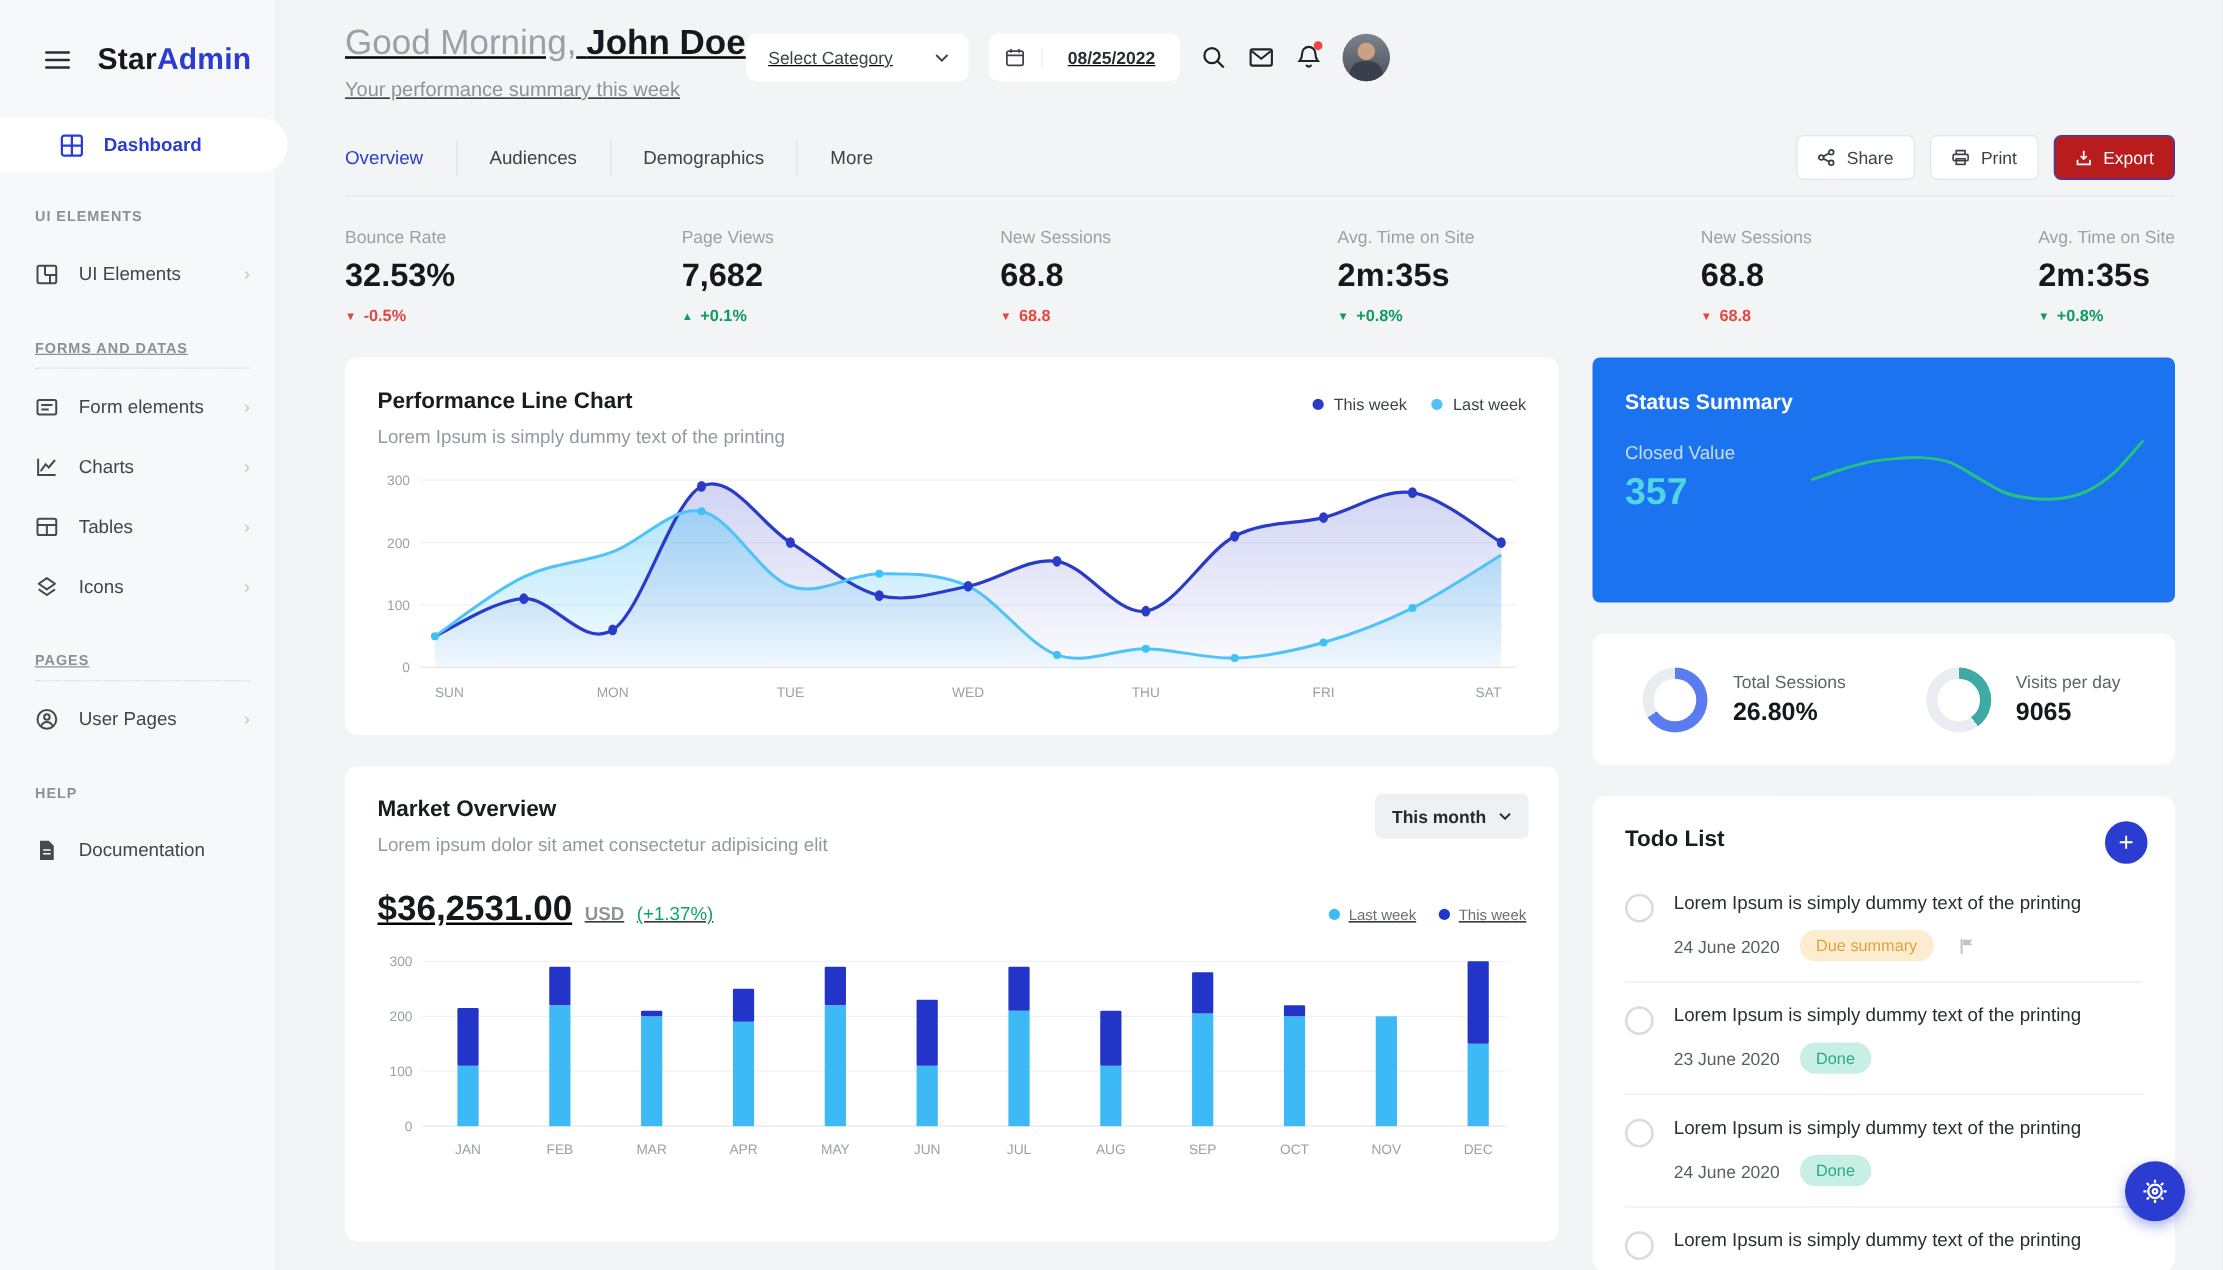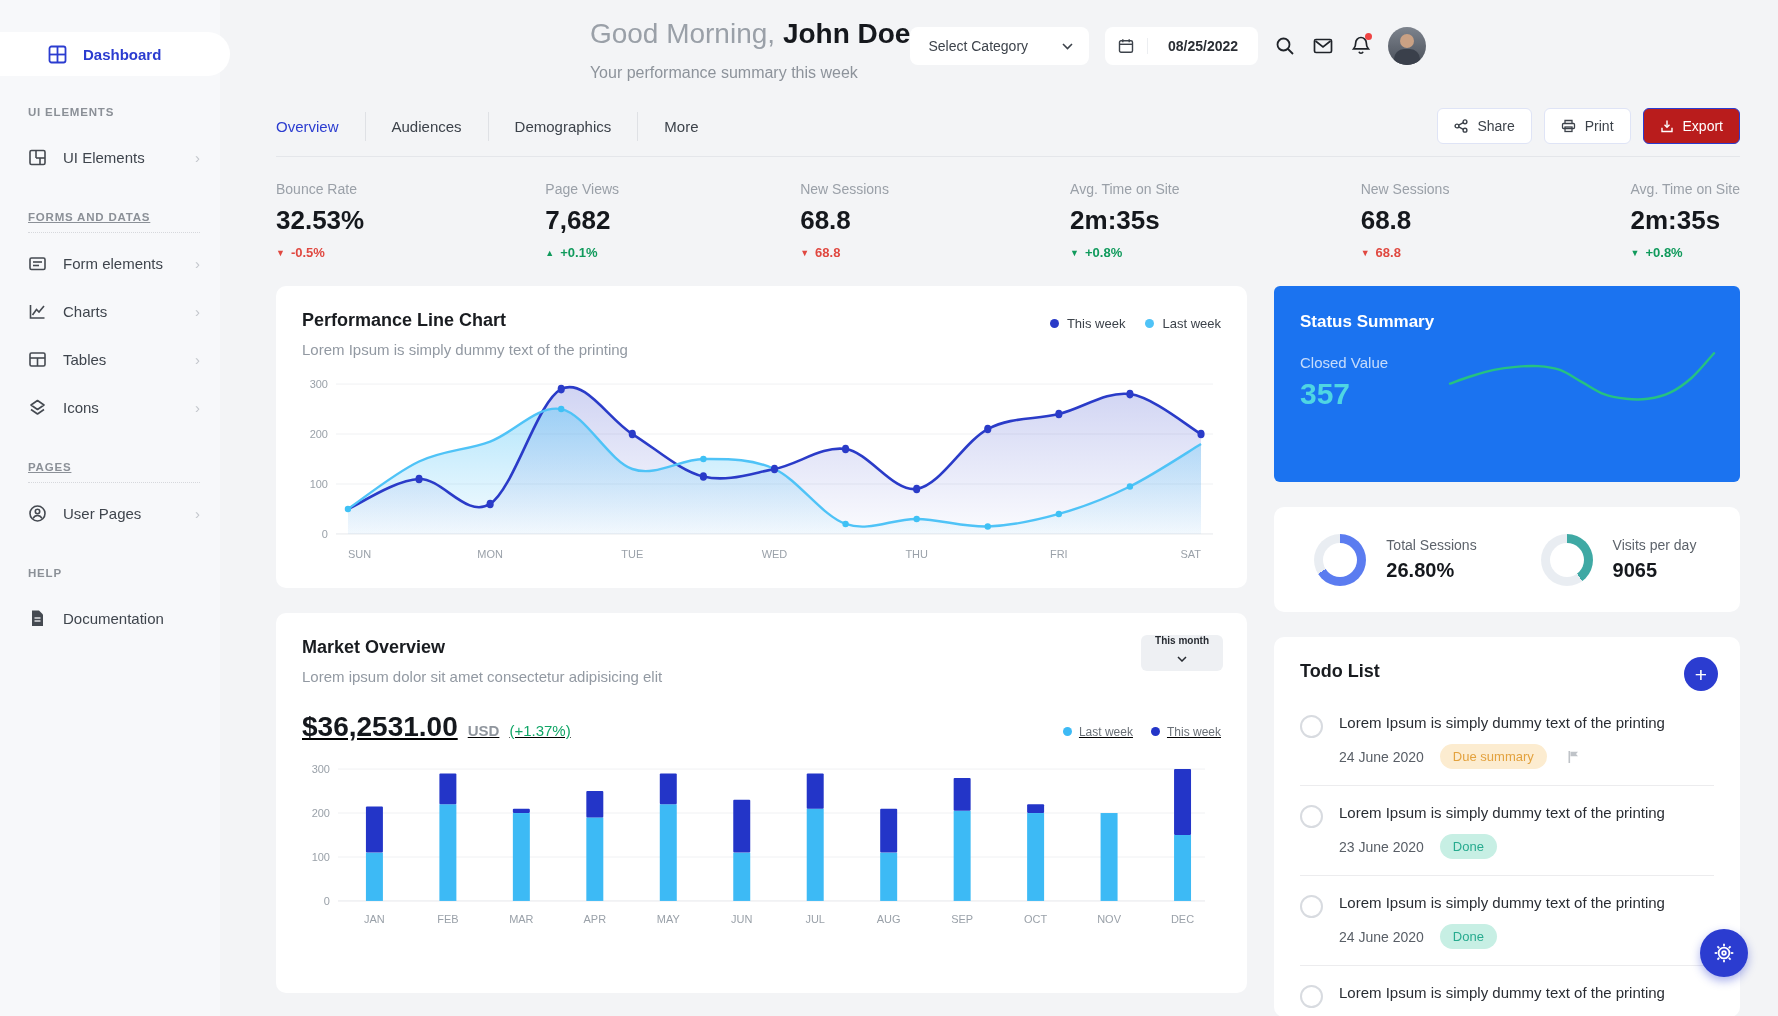--- a/index.html
+++ b/index.html
@@ -17,21 +17,21 @@
   .nav-active .lbl{color:#2b3cd0;font-weight:bold;font-size:15px;}
   .side-section{padding:0 20px 0 28px;}
   .side-title{font-size:11.5px;font-weight:bold;color:#8b9097;letter-spacing:.8px;margin:30px 0 6px 0;padding-bottom:9px;}
   .side-title.dotted{border-bottom:1px dotted #d6d8dc;text-decoration:underline;}
   .side-item{display:flex;align-items:center;gap:16px;height:48px;cursor:pointer;}
   .side-item .lbl{font-size:15px;color:#3f454d;flex:1;}
   .side-item .chev{color:#c3c7cc;font-size:15px;}
   .sicon{width:19px;height:19px;flex:none;display:flex;}
   
   .main{position:absolute;left:220px;top:0;right:0;bottom:0;padding:0 38px 0 56px;}
-  .header-row{display:flex;justify-content:center;margin-top:18px;}
+  .header-row{display:flex;justify-content:flex-start;margin-top:18px;text-decoration:underline;}
   .greeting{font-size:28px;color:#9aa0a8;font-weight:300;}
   .greeting b{color:#15181d;font-weight:bold;}
   .subtitle{font-size:16px;color:#8d939b;margin-top:14px;}
   .hdr-controls{display:flex;align-items:center;gap:16px;margin-top:8px;height:40px;}
   .select-box{background:#fff;border-radius:8px;height:38px;display:flex;align-items:center;gap:34px;padding:0 16px 0 18px;font-size:14px;color:#3d434b;cursor:pointer;}
   .date-box{background:#fff;border-radius:8px;height:38px;display:flex;align-items:center;cursor:pointer;}
   .date-box .cal{padding:0 13px;display:flex;border-right:1px solid #eceef1;}
   .date-box .dt{padding:0 20px;font-size:14px;font-weight:bold;color:#2a2e34;}
   .hicon{width:22px;height:22px;display:flex;cursor:pointer;position:relative;}
   .bell-dot{position:absolute;top:-2px;right:0;width:7px;height:7px;border-radius:50%;background:#ef4444;}
@@ -72,21 +72,21 @@
   .spark{position:absolute;right:18px;top:40px;}
   
   .visitors-card{height:105px;display:flex;align-items:center;padding:0 10px;}
   .vis-half{flex:1;display:flex;align-items:center;gap:20px;justify-content:center;}
   .donut{width:52px;height:52px;border-radius:50%;position:relative;flex:none;}
   .donut:after{content:"";position:absolute;inset:9px;background:#fff;border-radius:50%;}
   .vis-lbl{font-size:14px;color:#5d636b;}
   .vis-val{font-size:20px;font-weight:bold;color:#15181d;margin-top:6px;}
   
   .market-card{height:380px;padding:0 26px;box-sizing:border-box;position:relative;}
-  .chip{position:absolute;right:24px;top:22px;background:#eef0f3;border-radius:6px;height:36px;display:flex;align-items:center;gap:10px;padding:0 14px;font-size:10px;font-weight:bold;color:#272b31;cursor:pointer;flex-direction:column;}
+  .chip{position:absolute;right:24px;top:22px;background:#eef0f3;border-radius:6px;height:36px;display:flex;align-items:center;gap:10px;padding:0 14px;font-size:14px;font-weight:bold;color:#272b31;cursor:pointer;}
   .amount-row{display:flex;align-items:baseline;gap:10px;margin-top:26px;text-decoration:underline;}
   .amount{font-size:28px;font-weight:bold;color:#15181d;}
   .currency{font-size:15px;color:#8f959d;font-weight:bold;}
   .change{font-size:15px;color:#0fa565;}
   .mini-legend{margin-left:auto;display:flex;gap:18px;align-items:center;}
   .mini-legend .li{display:flex;align-items:center;gap:7px;font-size:12px;color:#6a7077;}
   
   .todo-card{height:380px;padding:0 26px;box-sizing:border-box;position:relative;}
   .plus-btn{position:absolute;right:22px;top:20px;width:34px;height:34px;border-radius:50%;background:#2b3cd0;color:#fff;font-size:21px;display:flex;align-items:center;justify-content:center;cursor:pointer;line-height:1;}
   .todo-item{padding:18px 0 16px 0;border-bottom:1px solid #ececee;display:flex;gap:16px;}
@@ -103,20 +103,28 @@
   .fab{position:absolute;left:1700px;top:929px;width:48px;height:48px;border-radius:50%;background:#2b3cd0;display:flex;align-items:center;justify-content:center;cursor:pointer;box-shadow:0 4px 10px rgba(43,60,208,.4);}
   svg{display:block;}
   text{font-family:"Liberation Sans","DejaVu Sans",sans-serif;}
 </style>
 </head>
 <body>
 
 <div class="app">
 
   <aside class="sidebar">
+    <div class="logo-row">
+      <div class="hamburger">
+          <span></span>
+          <span></span>
+          <span></span>
+        </div>
+      <div class="logo"><span class="star">Star</span><span class="admin">Admin</span></div>
+    </div>
 
     <div class="nav-active">
       <span class="sicon">
         <svg width="19" height="19" viewBox="0 0 19 19" fill="none" stroke="#2b3cd0" stroke-width="1.8">
             <rect x="1.5" y="1.5" width="16" height="16" rx="2"></rect>
             <line x1="9.5" y1="1.5" x2="9.5" y2="17.5"></line>
             <line x1="1.5" y1="9.5" x2="17.5" y2="9.5"></line>
           </svg>
       </span>
       <span class="lbl">Dashboard</span>

